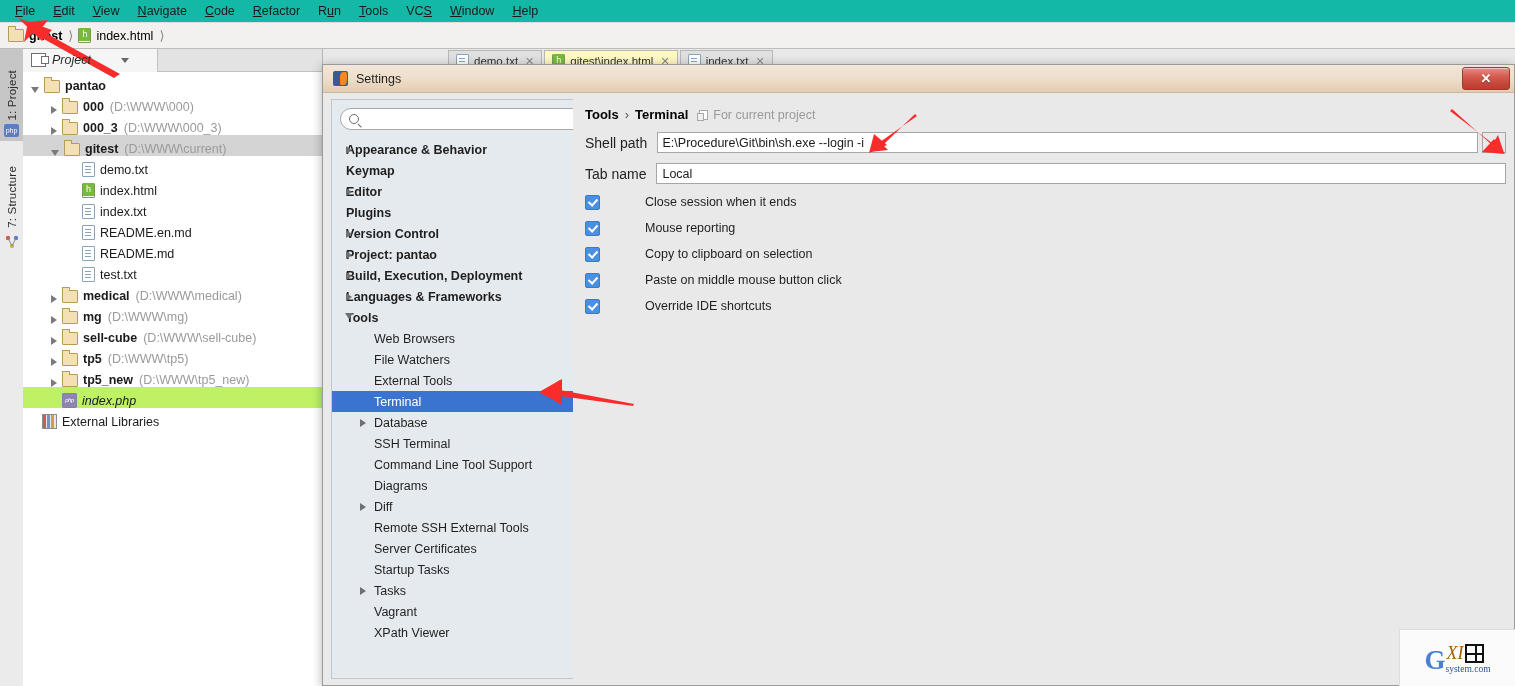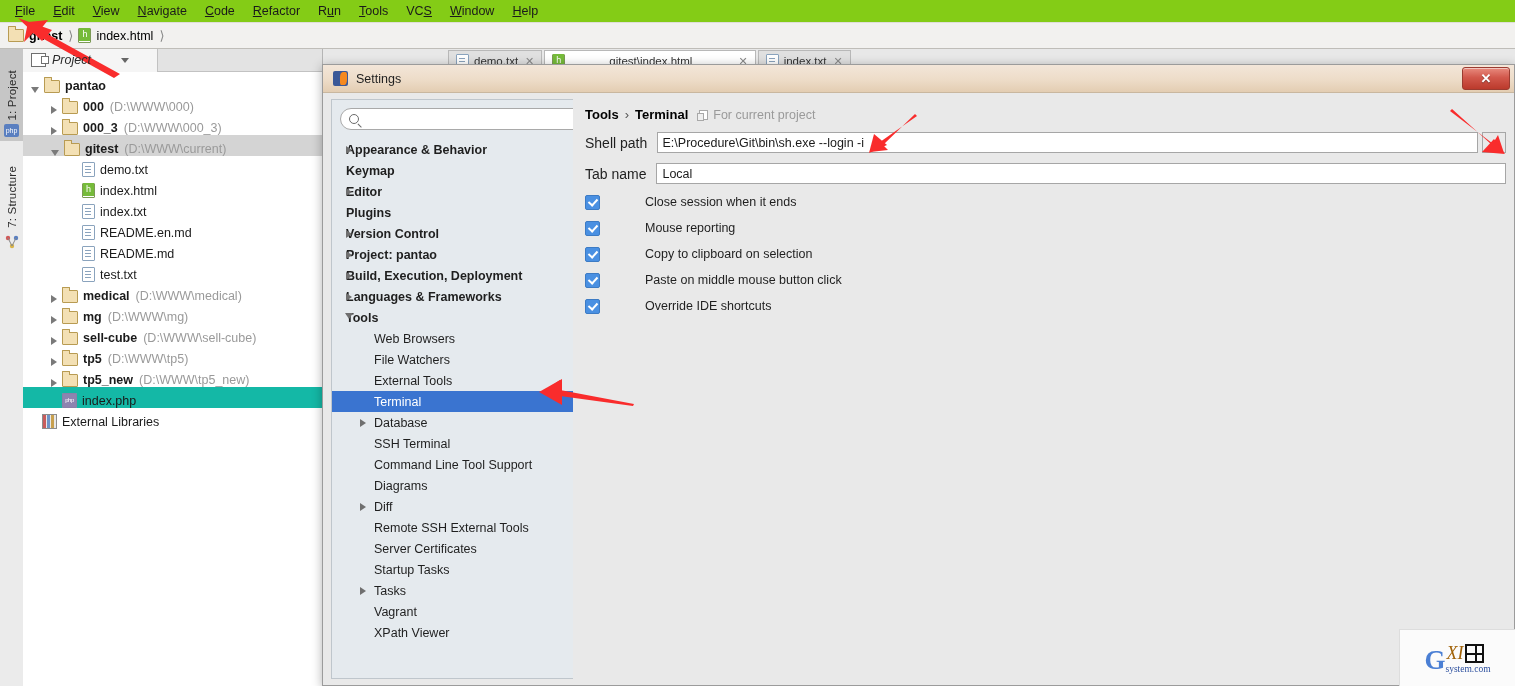--- a/index.html
+++ b/index.html
@@ -9,21 +9,21 @@
     background: #f0f0f0;
     font-family: "Liberation Sans", sans-serif;
     font-size: 12px;
     color: #000;
   }
   #root { position: relative; width: 1515px; height: 686px; background: #e8e8e8; }
 
   
   .menubar {
     position: absolute; left: 0; top: 0; width: 1515px; height: 23px;
-    background: #84cc16; border-bottom: 1px solid #e0ded9;
+    background: #14b8a6; border-bottom: 1px solid #e0ded9;
     display: flex; align-items: center; padding-left: 6px; box-sizing: border-box;
   }
   .menu-item {
     padding: 2px 9px; font-size: 12.5px; color: #1a1a1a; cursor: default;
     white-space: nowrap;
   }
   .menu-item .mn { text-decoration: underline; }
 
   
   .breadcrumb {
@@ -127,21 +127,21 @@
     position:absolute; left:0; top:0; width:135px; height:23px;
     background:#f5f5f5; border-right:1px solid #c2c2c2; box-sizing:border-box;
   }
 
   .tree { position: absolute; left: 0; top: 23px; width: 300px; font-size: 12.5px; }
   .trow {
     height: 21px; display: flex; align-items: flex-end; white-space: nowrap;
     box-sizing: border-box; padding-right: 4px;
   }
   .trow.sel { background: #d4d4d4; }
-  .trow.hl  { background: #14b8a6; }
+  .trow.hl  { background: #bef264; font-style: italic; }
   .arrow {
     width: 0; height: 0; margin-right: 5px; flex: none;
   }
   .arrow.right {
     border-top: 4.5px solid transparent; border-bottom: 4.5px solid transparent;
     border-left: 6px solid #7a7a7a;
   }
   .arrow.down {
     border-left: 4.5px solid transparent; border-right: 4.5px solid transparent;
     border-top: 6px solid #7a7a7a;
@@ -166,21 +166,21 @@
     position: absolute; left: 0; top: 0; width: 1192px; height: 22px;
     background: #e8e8e8; border-bottom: 1px solid #c0c0c0;
     display: flex; align-items: center;
   }
   .ed-tabs { display: flex; align-items: flex-end; height: 22px; margin-left: 125px; }
   .ed-tab {
     display: flex; align-items: center; height: 21px; padding: 0 7px;
     background: #e0e0e0; border: 1px solid #b8b8b8; border-bottom: none;
     margin-right: 2px; font-size: 11.5px; color: #333; box-sizing: border-box;
   }
-  .ed-tab.active { background: #ffffff; gap: 39px; }
+  .ed-tab.active { background: #fef9c3; }
   .tab-x { margin-left: 7px; color: #888; font-size: 11px; }
 
   
   .dialog {
     position: absolute; left: 322px; top: 64px; width: 1193px; height: 622px;
     background: #e9e9e9;
     border: 1px solid #9b9b9b;
     box-shadow: 0 2px 10px rgba(0,0,0,0.30);
     box-sizing: border-box;
   }

